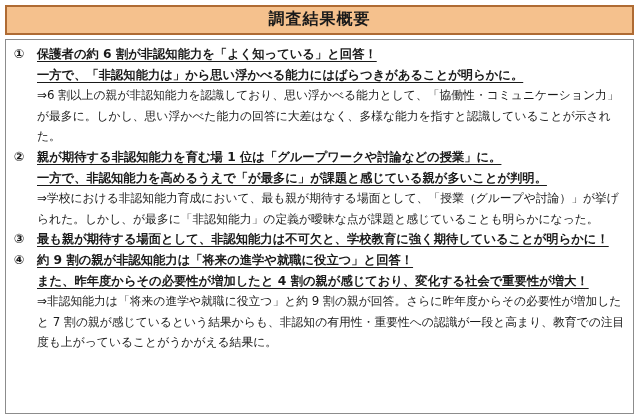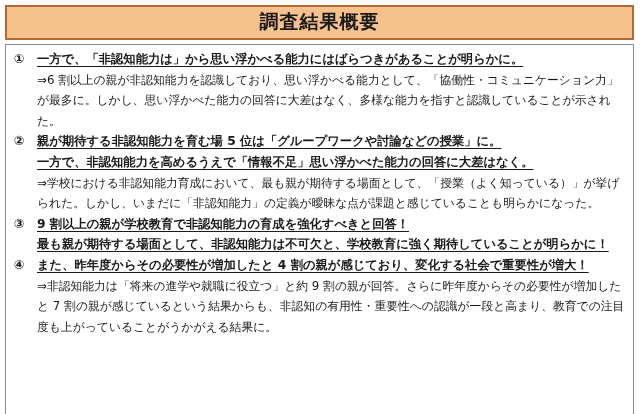--- a/index.html
+++ b/index.html
@@ -14,21 +14,21 @@
     width:640px; height:414px;
     padding:5px 6px 4px 5px;
     background:#ffffff;
     overflow:hidden;
   }
   .title-bar {
     box-sizing:border-box;
     border:2px solid #AF6B33;
     background:#F5C18D;
     text-align:center;
-    font-size:19px;
+    font-size:16px;
     font-weight:bold;
     color:#1a1a1a;
     padding:2px 0 3px 0;
     letter-spacing:1px;
   }
   .panel {
     box-sizing:border-box;
     margin-top:4px;
     border:1px solid #8C8C8C;
     background:#ffffff;
@@ -64,37 +64,38 @@
 <div class="page">
 
   <div class="title-bar">
     <span>調査結果概要</span>
   </div>
 
   <div class="panel">
 
     <div class="item">
       <span class="item-num">①</span>
+      <p class="headline">保護者の約 6 割が非認知能力を「よく知っている」と回答！</p>
       <p class="headline">一方で、「非認知能力は」から思い浮かべる能力にはばらつきがあることが明らかに。</p>
       <p class="detail">⇒6 割以上の親が非認知能力を認識しており、思い浮かべる能力として、「協働性・コミュニケーション力」が最多に。しかし、思い浮かべた能力の回答に大差はなく、多様な能力を指すと認識していることが示された。</p>
     </div>
 
     <div class="item">
       <span class="item-num">②</span>
-      <p class="headline">親が期待する非認知能力を育む場 5 位は「グループワークや討論などの授業」に。</p>
-      <p class="headline">一方で、非認知能力を高めるうえで「情報不足」思い浮かべた能力の回答に大差はなく。</p>
-      <p class="detail">⇒学校における非認知能力育成において、最も親が期待する場面として、「授業（よく知っている）」が挙げられた。しかし、いまだに「非認知能力」の定義が曖昧な点が課題と感じていることも明らかになった。</p>
+      <p class="headline">親が期待する非認知能力を育む場 1 位は「グループワークや討論などの授業」に。</p>
+      <p class="headline">一方で、非認知能力を高めるうえで「が最多に」が課題と感じている親が多いことが判明。</p>
+      <p class="detail">⇒学校における非認知能力育成において、最も親が期待する場面として、「授業（グループや討論）」が挙げられた。しかし、が最多に「非認知能力」の定義が曖昧な点が課題と感じていることも明らかになった。</p>
     </div>
 
     <div class="item">
       <span class="item-num">③</span>
-      <p class="headline">9 割以上の親が学校教育で非認知能力の育成を強化すべきと回答！</p>
       <p class="headline">最も親が期待する場面として、非認知能力は不可欠と、学校教育に強く期待していることが明らかに！</p>
     </div>
 
     <div class="item">
       <span class="item-num">④</span>
+      <p class="headline">約 9 割の親が非認知能力は「将来の進学や就職に役立つ」と回答！</p>
       <p class="headline">また、昨年度からその必要性が増加したと 4 割の親が感じており、変化する社会で重要性が増大！</p>
       <p class="detail">⇒非認知能力は「将来の進学や就職に役立つ」と約 9 割の親が回答。さらに昨年度からその必要性が増加したと 7 割の親が感じているという結果からも、非認知の有用性・重要性への認識が一段と高まり、教育での注目度も上がっていることがうかがえる結果に。</p>
     </div>
 
   </div>
 </div>
 
 </body></html>

